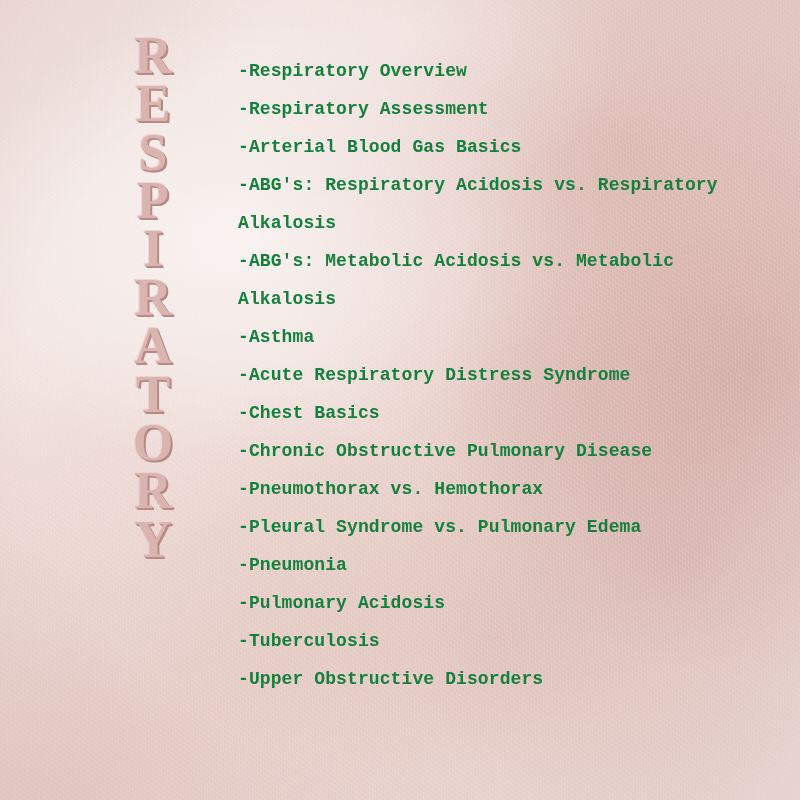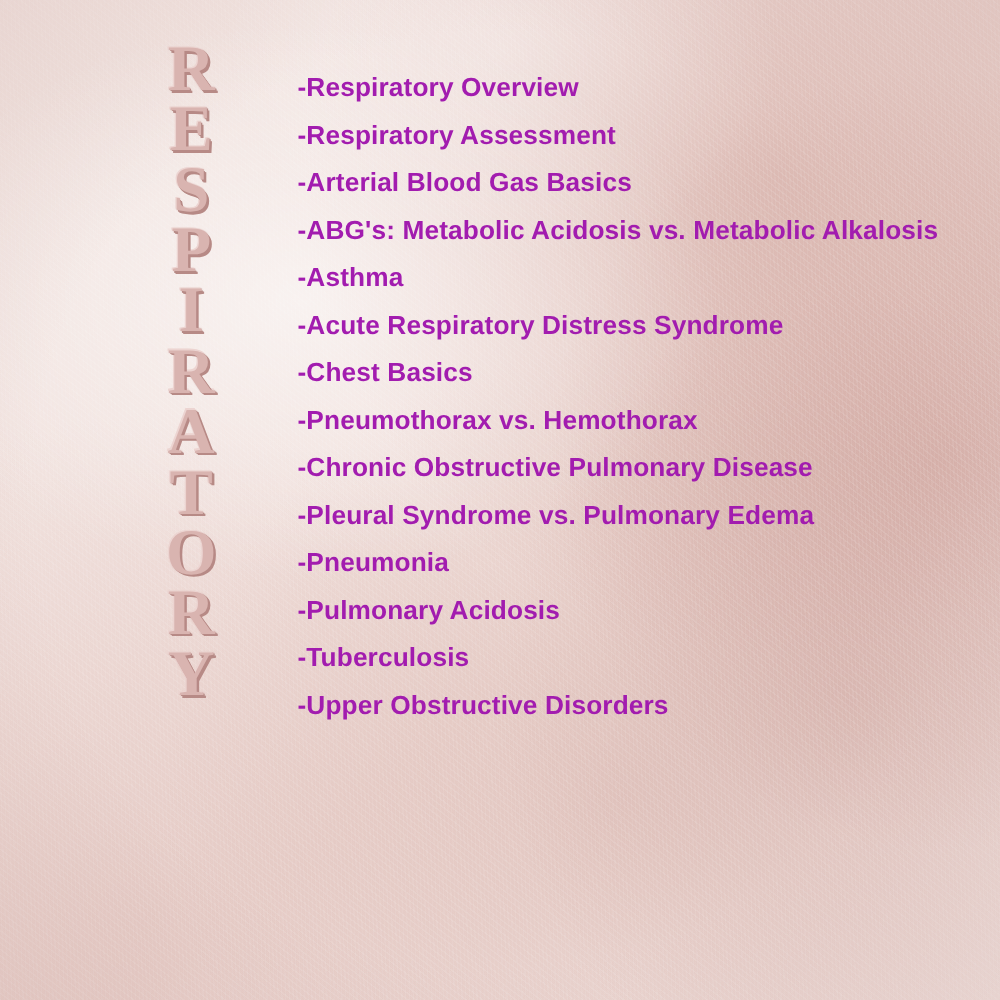--- a/index.html
+++ b/index.html
@@ -81,25 +81,25 @@
 
   
   #topic-list {
     position: absolute;
     left: 238px;
     top: 52px;
     width: 520px;
     z-index: 3;
   }
   .topic-item {
-    font-family: Liberation Sans, sans-serif;
+    font-family: Liberation Mono, monospace;
     font-weight: bold;
-    font-size: 21px;
+    font-size: 18px;
     line-height: 38px;
-    color: #a21caf;
+    color: #15803d;
     letter-spacing: 0.1px;
     white-space: pre-wrap;
   }
 </style>
 </head>
 <body>
 
 <div id="page">
 
   <div class="bg-layer bg-base"></div>
@@ -118,26 +118,27 @@
     <span class="vt-letter">T</span>
     <span class="vt-letter">O</span>
     <span class="vt-letter">R</span>
     <span class="vt-letter">Y</span>
   </div>
 
   <div id="topic-list">
     <div class="topic-item">-Respiratory Overview</div>
     <div class="topic-item">-Respiratory Assessment</div>
     <div class="topic-item">-Arterial Blood Gas Basics</div>
+    <div class="topic-item">-ABG's: Respiratory Acidosis vs. Respiratory Alkalosis</div>
     <div class="topic-item">-ABG's: Metabolic Acidosis vs. Metabolic Alkalosis</div>
     <div class="topic-item">-Asthma</div>
     <div class="topic-item">-Acute Respiratory Distress Syndrome</div>
     <div class="topic-item">-Chest Basics</div>
+    <div class="topic-item">-Chronic Obstructive Pulmonary Disease</div>
     <div class="topic-item">-Pneumothorax vs. Hemothorax</div>
-    <div class="topic-item">-Chronic Obstructive Pulmonary Disease</div>
     <div class="topic-item">-Pleural Syndrome vs. Pulmonary Edema</div>
     <div class="topic-item">-Pneumonia</div>
     <div class="topic-item">-Pulmonary Acidosis</div>
     <div class="topic-item">-Tuberculosis</div>
     <div class="topic-item">-Upper Obstructive Disorders</div>
   </div>
 
 </div>
 
 </body></html>

